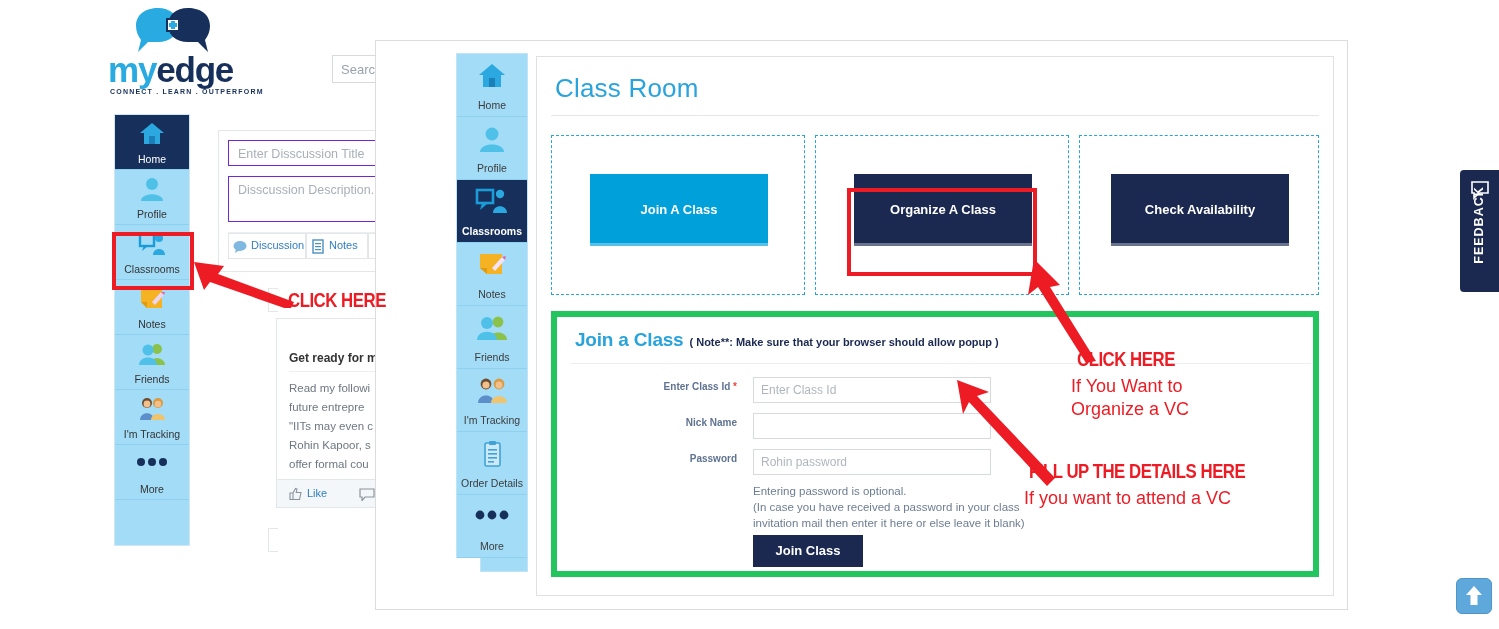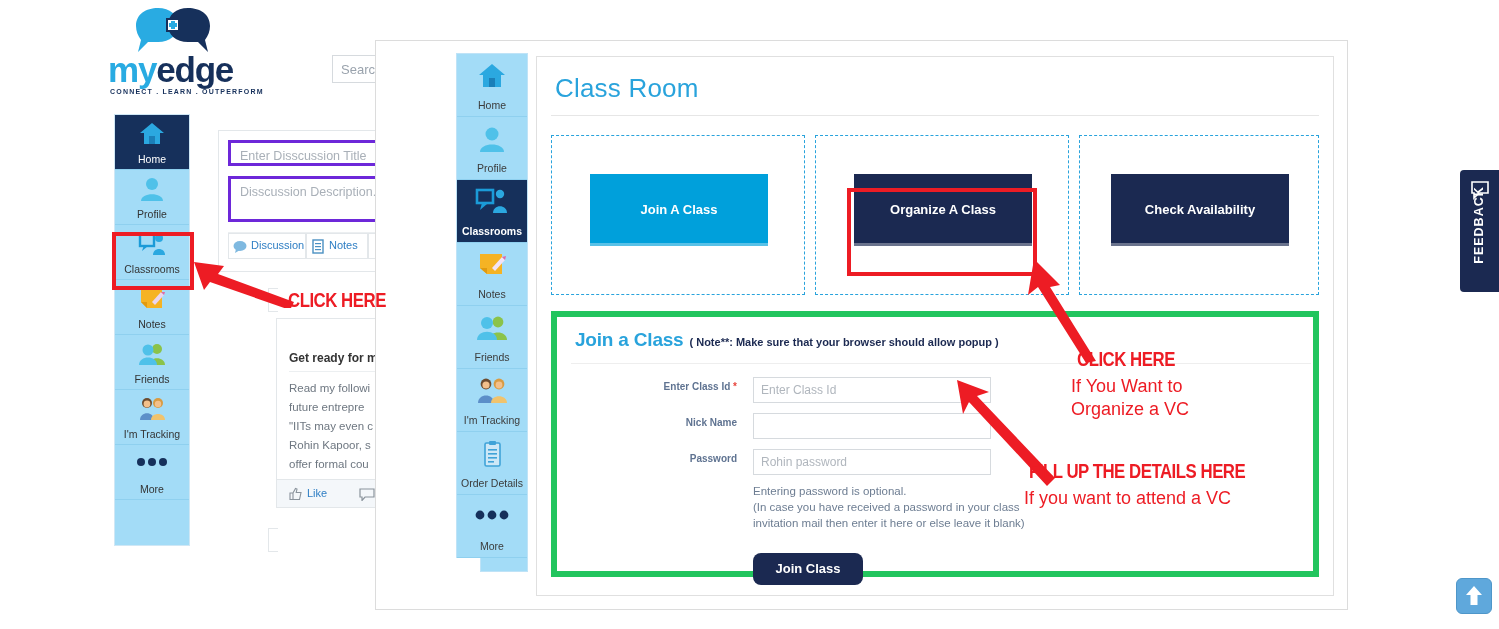--- a/index.html
+++ b/index.html
@@ -32,21 +32,21 @@
   .bgnav { position:absolute; left:114px; top:114px; width:76px; height:432px;
      background:#A3DCF7; border:1px solid #cfe7f5; }
   .bgnav .item { position:relative; height:55px; border-bottom:1px solid #8fd0ef; text-align:center; }
   .bgnav .item.active { background:#16305B; }
   .bgnav .item.active .lbl { color:#ffffff; }
   .bgnav .lbl { position:absolute; left:0; right:0; bottom:4px; font-size:10.5px; color:#333; }
   .bgnav .ico { position:absolute; left:0; right:0; top:6px; height:28px; }
 
   .bg-discussion-card { position:absolute; left:218px; top:130px; width:300px; height:142px;
      background:#fff; border:1px solid #e3e7ea; }
-  .bg-inp { position:absolute; background:#fff; border:3px solid #6d28d9; }
+  .bg-inp { position:absolute; background:#fff; border:1px solid #6d28d9; }
   .bg-inp span { position:absolute; left:9px; top:6px; font-size:12.5px; color:#a9b0b8; }
   .bg-tabbar { position:absolute; left:228px; top:232px; width:280px; height:26px;
      border-top:1px solid #eceff1; }
   .bg-tab { position:absolute; top:0; height:26px; border:1px solid #e3e7ea; background:#fff;
      font-size:11px; color:#2e7ec4; padding:5px 6px 0 22px; }
 
   .bg-post { position:absolute; left:276px; top:318px; width:230px; height:190px;
     background:#fff; border:1px solid #e3e7ea; }
   .bg-post-title { position:absolute; left:12px; top:32px; font-size:12px; font-weight:bold; color:#333; }
   .bg-post-rule { position:absolute; left:12px; top:52px; width:210px; height:1px; background:#eceff1; }
@@ -427,21 +427,21 @@
             <span>Rohin password</span>
           </div>
         </div>
 
         <div class="fhelp" style="top:166px;">
           <div>Entering password is optional.</div>
           <div>(In case you have received a password in your class</div>
           <div>invitation mail then enter it here or else leave it blank)</div>
         </div>
 
-        <div class="joinbtn" style="top:236px;border-radius:8px;">Join Class</div>
+        <div class="joinbtn" style="top:218px;">Join Class</div>
       </div>
     </div>
   </div>
 
   <div class="redring" style="left:112px; top:232px; width:82px; height:58px;"></div>
 
   <svg style="position:absolute; left:190px; top:258px; width:110px; height:50px;" viewBox="0 0 110 50">
     <path d="M104 44 L28 16 L34 8 L4 4 L14 32 L20 24 L100 52 Z" fill="#ED1C24"></path>
   </svg>
 

